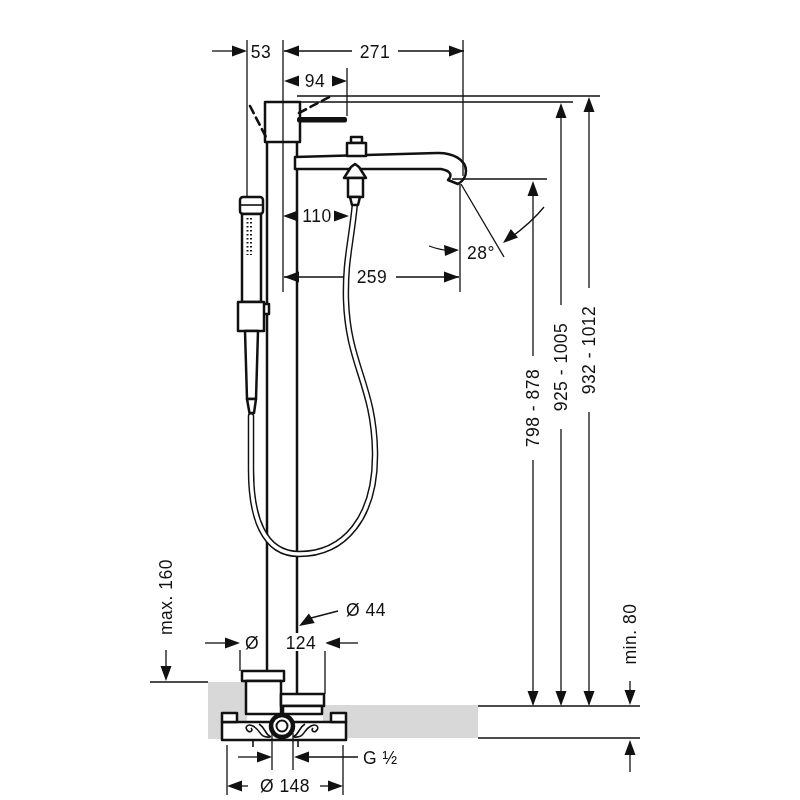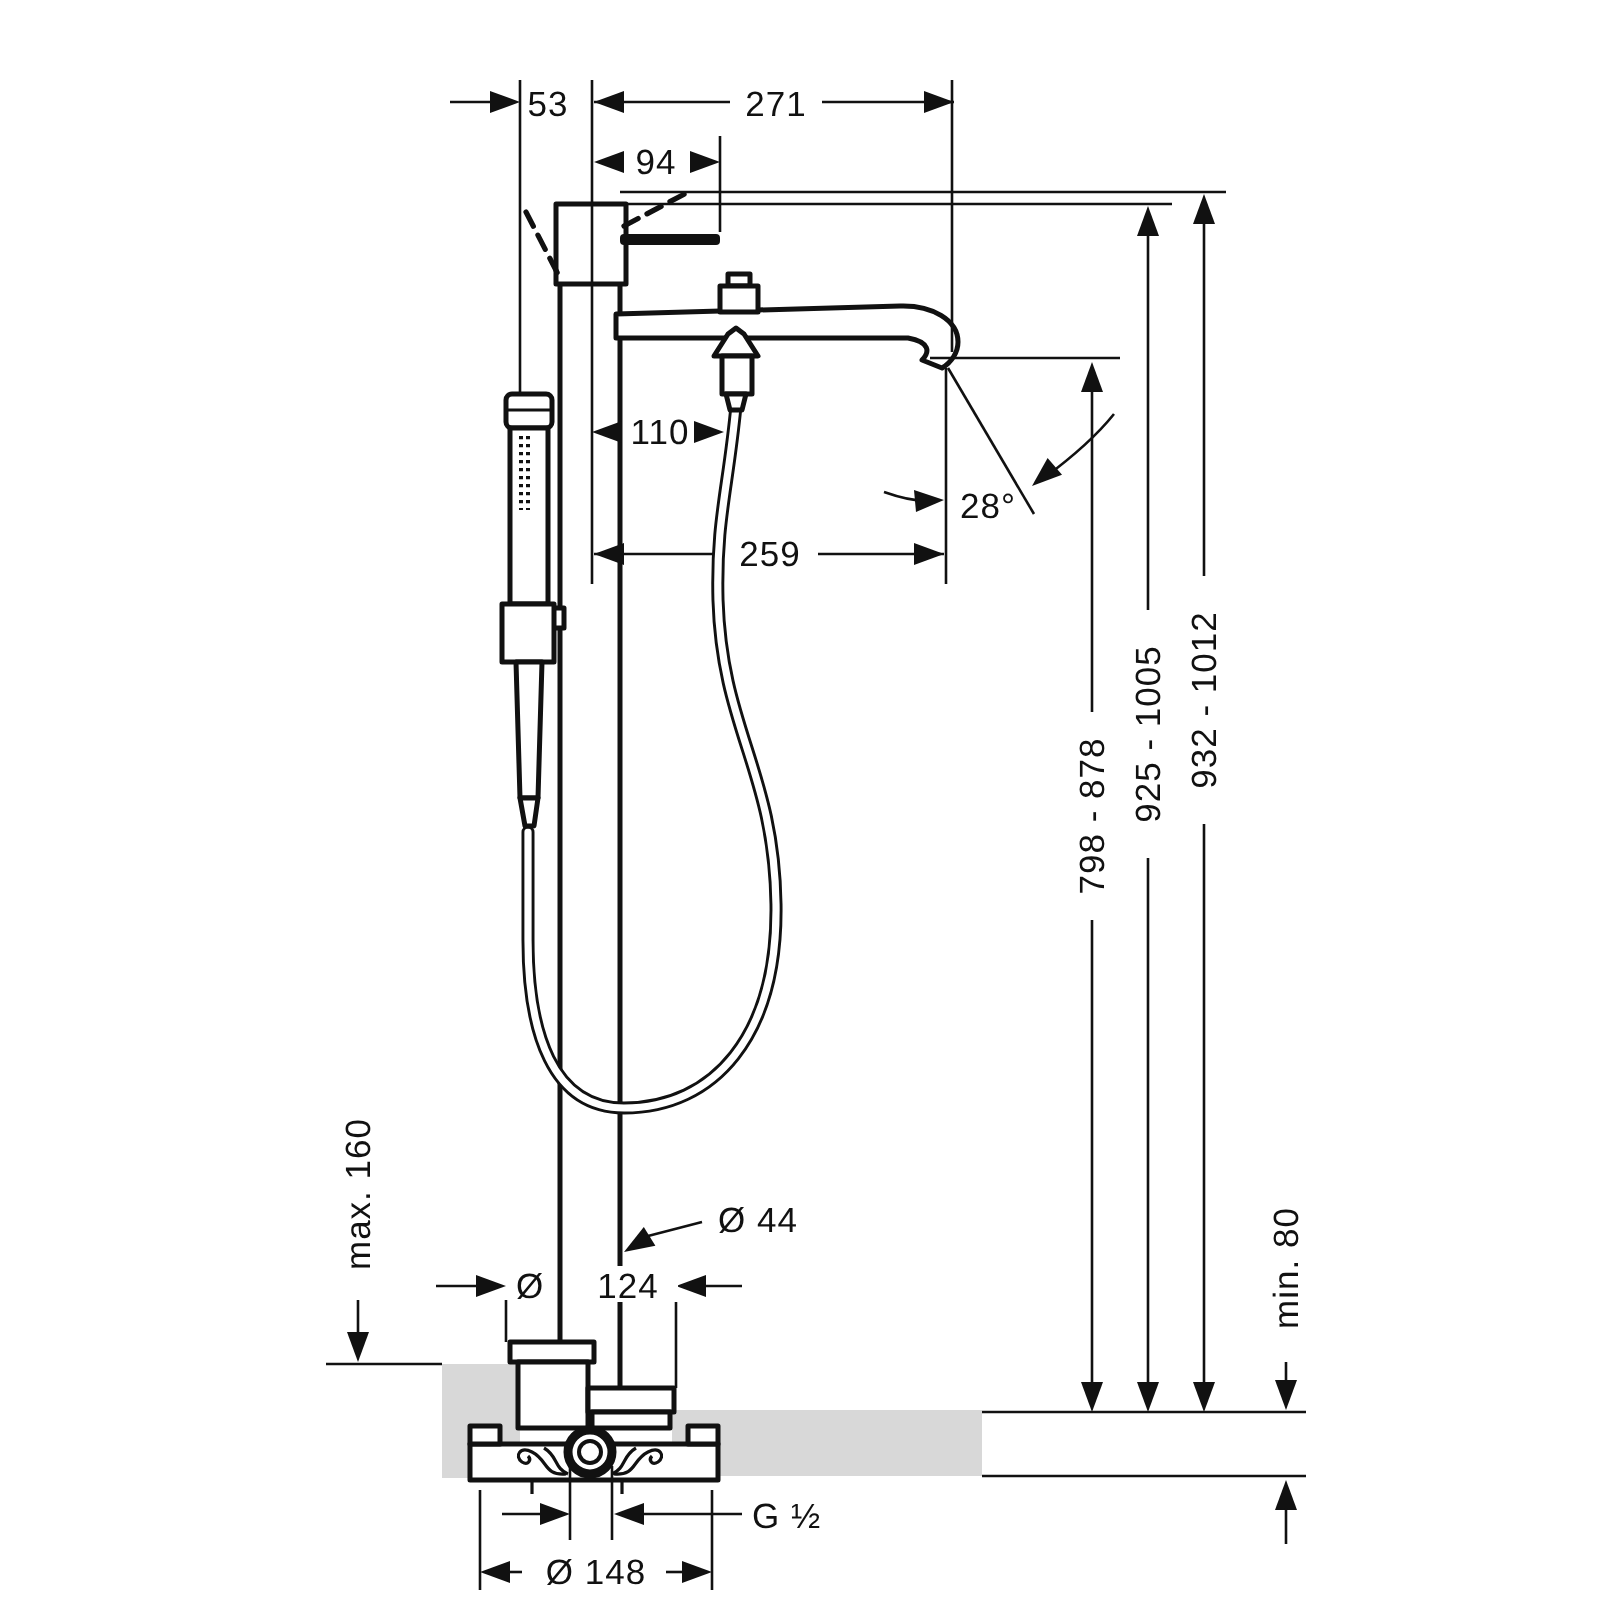--- a/index.html
+++ b/index.html
@@ -1,17 +1,17 @@
 <!DOCTYPE html>
 <html><head>
 <meta charset="utf-8">
 <style>
   html,body{margin:0;padding:0;background:#ffffff;}
   .stage{position:relative;width:640px;height:800px;background:#ffffff;overflow:hidden;
-         font-family:"Liberation Sans", sans-serif;margin-left:13px;}
+         font-family:"Liberation Sans", sans-serif;}
   svg{position:absolute;left:0;top:0;}
   svg text{font-family:"Liberation Sans", sans-serif;fill:#111;font-size:17.5px;letter-spacing:0.5px;}
   .ln{stroke:#111;stroke-width:1.3;fill:none;}
   .fix{stroke:#111;stroke-width:2.5;fill:#fff;stroke-linejoin:round;}
   .fixl{stroke:#111;stroke-width:2.5;fill:none;stroke-linecap:round;}
   .thin{stroke:#111;stroke-width:1.6;fill:none;}
   .arr{fill:#111;stroke:none;}
   .dash{stroke:#111;stroke-width:2.6;fill:none;stroke-dasharray:8 5;stroke-linecap:round;}
 </style>
 </head>

